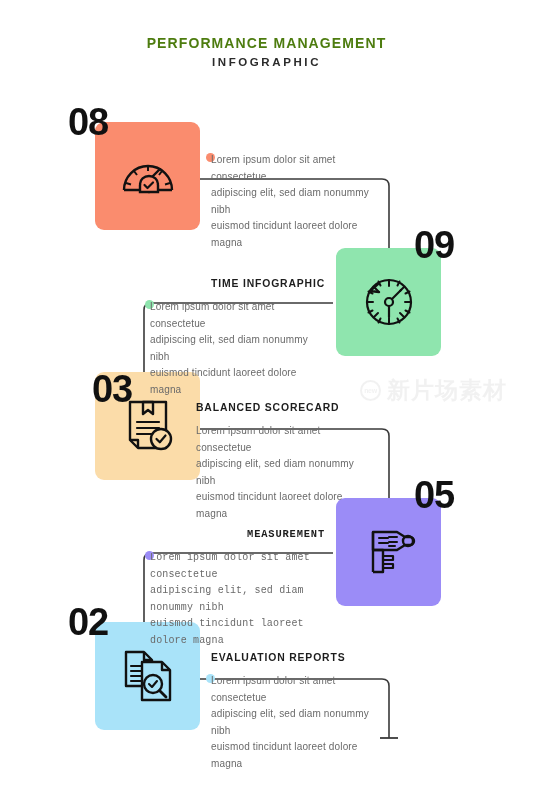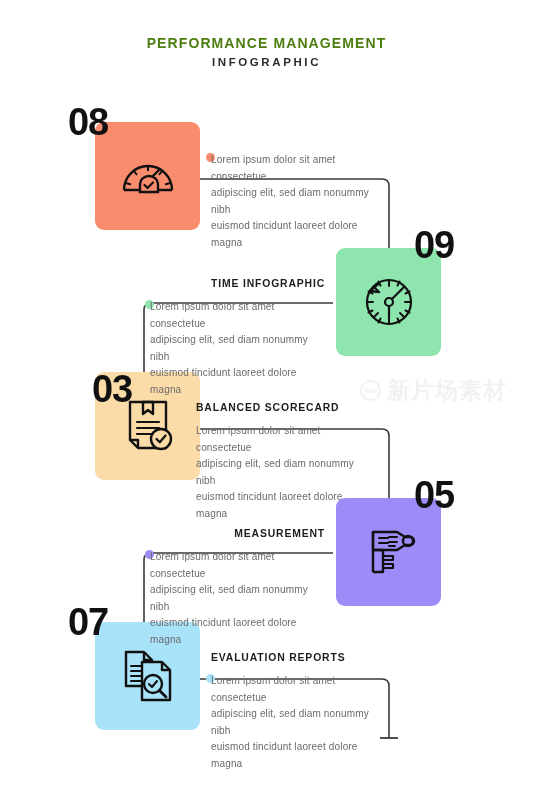--- a/index.html
+++ b/index.html
@@ -233,41 +233,41 @@
       <path d="M16 12 H40 L48 17 H53 A4 4 0 0 1 53 25 H48 L40 30 H16 Z" fill="none" stroke="#111" stroke-width="2.4" stroke-linejoin="round"></path>
       <circle cx="51" cy="21" r="5" fill="none" stroke="#111" stroke-width="2.4"></circle>
       <path d="M16 12 V52" fill="none" stroke="#111" stroke-width="2.4"></path>
       <path d="M16 30 H26 V52 H16" fill="none" stroke="#111" stroke-width="2.4" stroke-linejoin="round"></path>
       <path d="M26 36 H36 V40 H26 M26 44 H36 V48 H26" fill="none" stroke="#111" stroke-width="2.2" stroke-linejoin="round"></path>
       <path d="M22 18 H31 M22 23 H31" stroke="#111" stroke-width="2" stroke-linecap="round"></path>
       <path d="M32 17 H40 M32 22 H40 M32 26 H38" stroke="#111" stroke-width="2" stroke-linecap="round"></path>
     </svg>
   </div>
 
-  <div class="textblock left" style="left:150px; top:528px;">
+  <div class="textblock left" style="left:150px; top:528px;font-family:Liberation Mono, monospace;">
     <div class="heading">MEASUREMENT</div>
     <div class="body">
       <span class="bullet" style="background:#9b8cf7;"></span>
       <div>Lorem ipsum dolor sit amet consectetue</div>
       <div>adipiscing elit, sed diam nonummy nibh</div>
       <div>euismod tincidunt laoreet dolore magna</div>
     </div>
   </div>
 </div>
 
 <div class="step">
 
   <div class="connector" style="left:200px; top:676px;">
     <svg width="200" height="100" viewBox="0 0 200 100">
       <path d="M0 3 H182 Q189 3 189 10 V62" fill="none" stroke="#3a3a3a" stroke-width="1.6"></path>
       <path d="M180 62 H198" fill="none" stroke="#3a3a3a" stroke-width="1.8"></path>
     </svg>
   </div>
 
-  <div class="numlabel" style="left:68px; top:603px;">07</div>
+  <div class="numlabel" style="left:68px; top:603px;">02</div>
 
   <div class="iconbox" style="left:95px; top:622px; background:#a9e3f9;">
     <svg width="64" height="64" viewBox="0 0 64 64">
       <path d="M10 8 H28 L36 16 V42 H10 Z" fill="#a9e3f9" stroke="#111" stroke-width="2.4" stroke-linejoin="round"></path>
       <path d="M28 8 V16 H36" fill="none" stroke="#111" stroke-width="2.4" stroke-linejoin="round"></path>
       <path d="M15 22 H31 M15 27 H31 M15 32 H31 M15 37 H26" stroke="#111" stroke-width="2.1" stroke-linecap="round"></path>
       <path d="M26 18 H46 L54 26 V56 H26 Z" fill="#a9e3f9" stroke="#111" stroke-width="2.4" stroke-linejoin="round"></path>
       <path d="M46 18 V26 H54" fill="none" stroke="#111" stroke-width="2.4" stroke-linejoin="round"></path>
       <circle cx="37" cy="40" r="9" fill="#a9e3f9" stroke="#111" stroke-width="2.4"></circle>
       <path d="M33 40 L36 43 L41 37" fill="none" stroke="#111" stroke-width="2.1" stroke-linecap="round" stroke-linejoin="round"></path>

